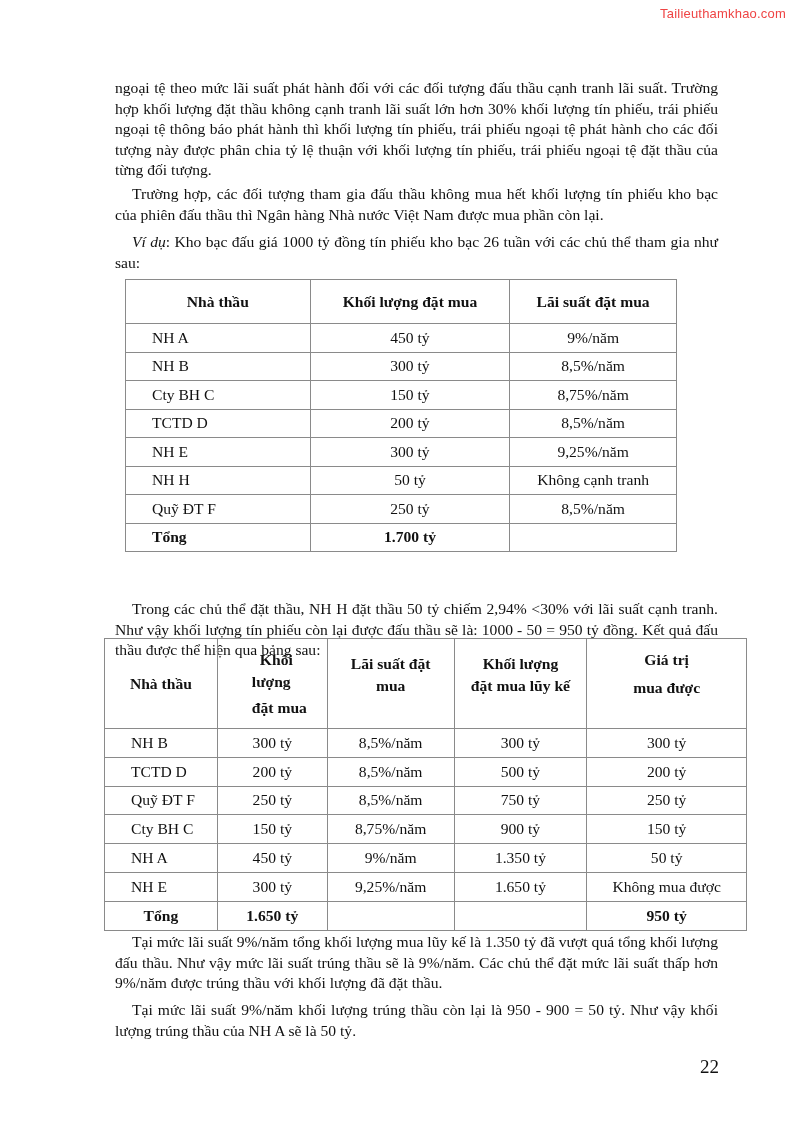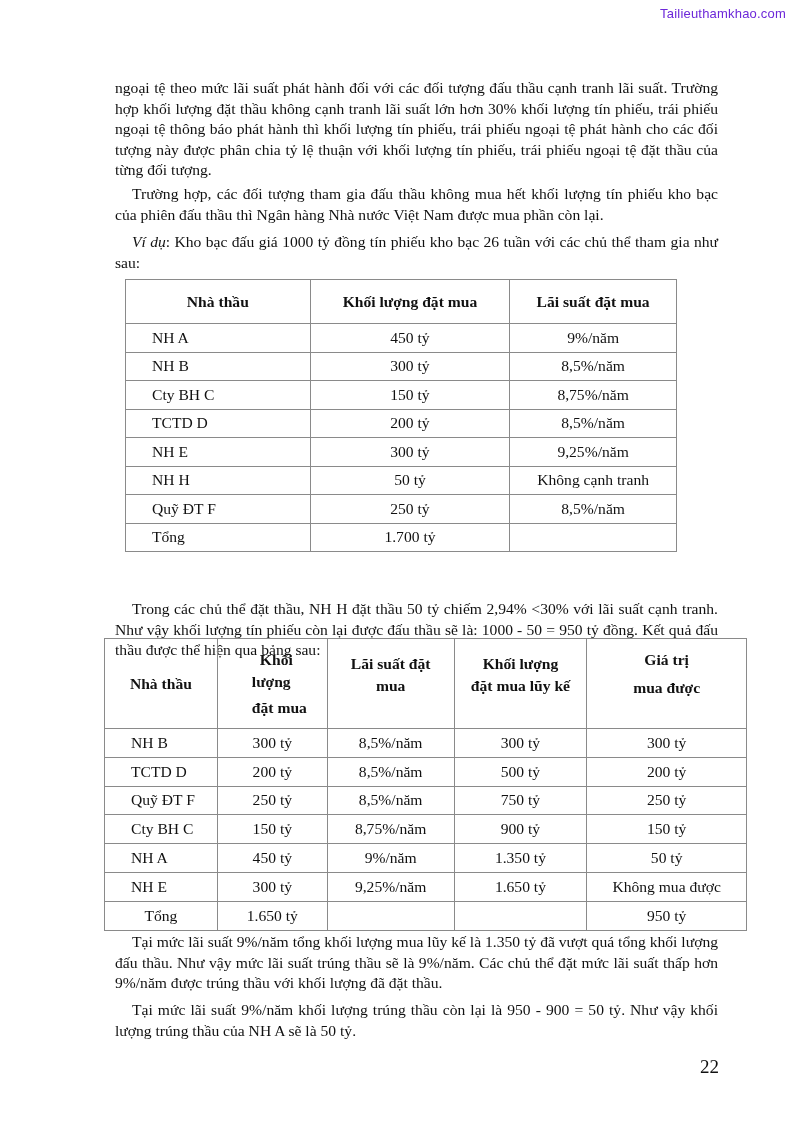--- a/index.html
+++ b/index.html
@@ -4,39 +4,39 @@
   <style>
     html, body { margin: 0; padding: 0; background: #ffffff; }
     body {
       width: 794px; height: 1123px; position: relative; overflow: hidden;
       font-family: "Liberation Serif", "DejaVu Serif", serif;
       color: #111;
     }
     .watermark {
       position: absolute; top: 6px; right: 8px;
       font-family: "Liberation Sans", "DejaVu Sans", sans-serif;
-      font-size: 13px; color: #6d28d9; letter-spacing: 0.2px;
+      font-size: 13px; color: #ef4444; letter-spacing: 0.2px;
     }
     .para {
       position: absolute; left: 115px; width: 603px;
       font-size: 15.6px; line-height: 20.5px; text-align: justify;
       margin: 0;
     }
     .para.indent { text-indent: 17px; }
     .para .it { font-style: italic; }
     table.t {
       position: absolute; border-collapse: collapse;
       font-size: 15.6px;
     }
     table.t td, table.t th {
       border: 1.2px solid #8a8a8a; padding: 0;
       vertical-align: middle;
     }
     table.t th { font-weight: bold; }
-    table.t td.b { font-weight: normal; }
+    table.t td.b { font-weight: bold; }
     .t1 { left: 125px; top: 279px; width: 552px; }
     .t1 th { height: 43px; text-align: center; }
     .t1 td { height: 27.5px; }
     .t1 td.c1 { padding-left: 26px; text-align: left; }
     .t1 td.c2, .t1 td.c3 { text-align: center; }
     .t2 { left: 104px; top: 638px; width: 643px; }
     .t2 th { height: 75px; text-align: center; line-height: 22px; }
     .t2 td { height: 27.8px; }
     .t2 td.c1 { padding-left: 26px; text-align: left; }
     .t2 td.cc { text-align: center; }

